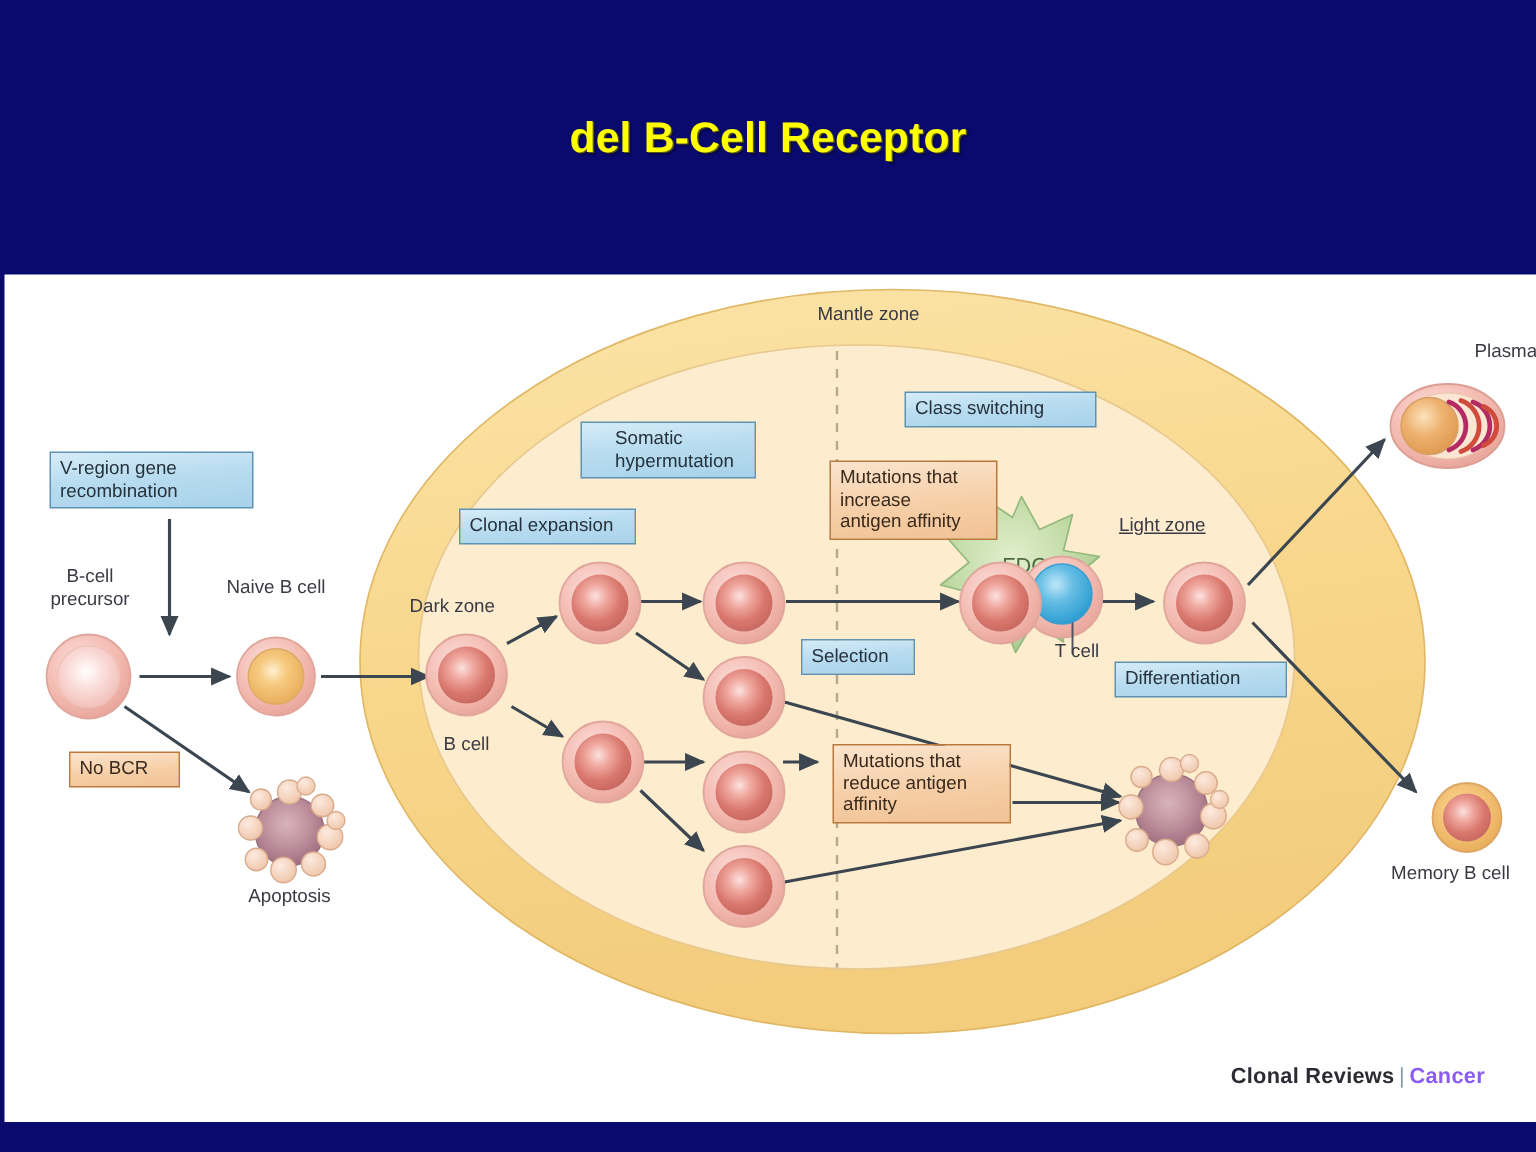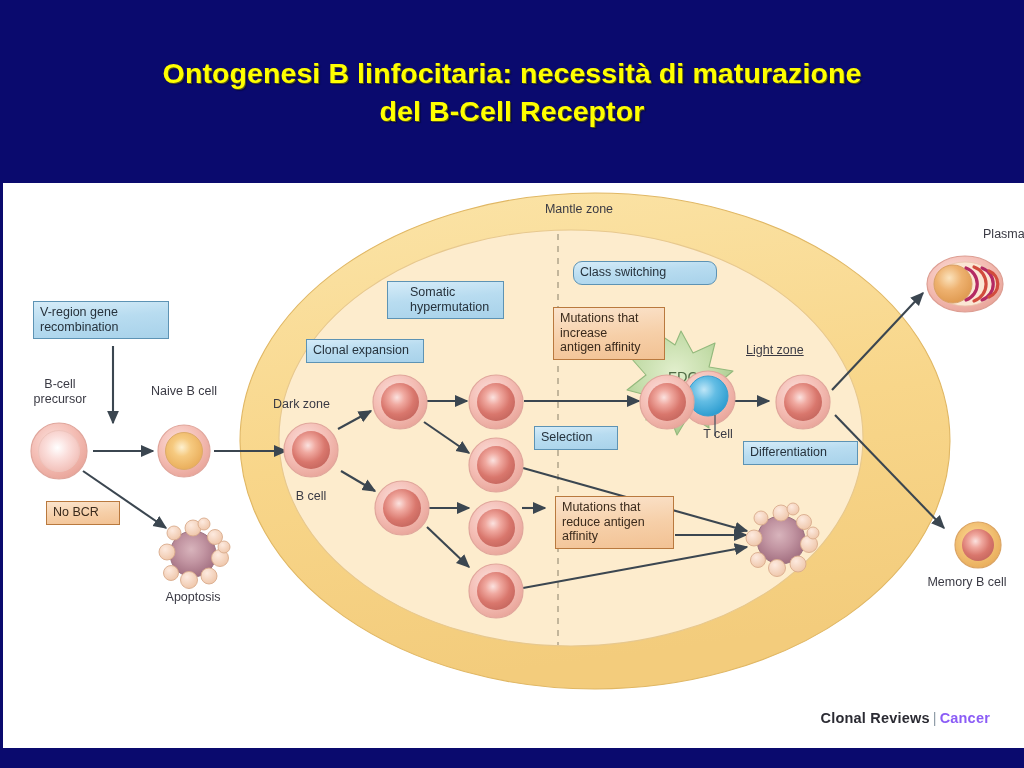--- a/index.html
+++ b/index.html
@@ -73,21 +73,20 @@
   }
   #credit .sep{color:#8d9aa6;font-weight:normal;padding:0 3px;}
   #credit .journal{color:#8b5cf6;}
 </style>
 </head>
 <body>
 
 <div id="slide">
 
   <div id="title-block">
-    <div class="title-line">Ontogenesi B linfocitaria: necessità di maturazione</div>
     <div class="title-line">del B-Cell Receptor</div>
   </div>
 
   <div id="figure-panel">
     <div id="fig">
 
       <svg class="layer" viewBox="0 0 1021 565" xmlns="http://www.w3.org/2000/svg">
         <defs>
           <radialGradient id="gBcell" cx="42%" cy="38%" r="62%">
             <stop offset="0%" stop-color="#fbe2df"></stop>
@@ -305,23 +304,23 @@
       </svg>
 
       <div class="lbl-box blue-box" style="left:30px;top:118px;width:136px;">V-region gene
 recombination</div>
 
       <div class="lbl-box blue-box" style="left:303px;top:156px;width:118px;">Clonal expansion</div>
 
       <div class="lbl-box blue-box" style="left:384px;top:98px;width:117px;padding-left:22px;">Somatic
 hypermutation</div>
 
-      <div class="lbl-box blue-box" style="left:570px;top:78px;width:144px;border-radius:9px;">Class switching</div>
-
-      <div class="lbl-box blue-box" style="left:531px;top:243px;width:84px;">Selection</div>
+      <div class="lbl-box blue-box" style="left:600px;top:78px;width:128px;">Class switching</div>
+
+      <div class="lbl-box blue-box" style="left:531px;top:243px;width:76px;">Selection</div>
 
       <div class="lbl-box blue-box" style="left:740px;top:258px;width:115px;">Differentiation</div>
 
       <div class="lbl-box orange-box" style="left:43px;top:318px;width:74px;">No BCR</div>
 
       <div class="lbl-box orange-box" style="left:550px;top:124px;width:112px;">Mutations that
 increase
 antigen affinity</div>
 
       <div class="lbl-box orange-box" style="left:552px;top:313px;width:119px;">Mutations that

